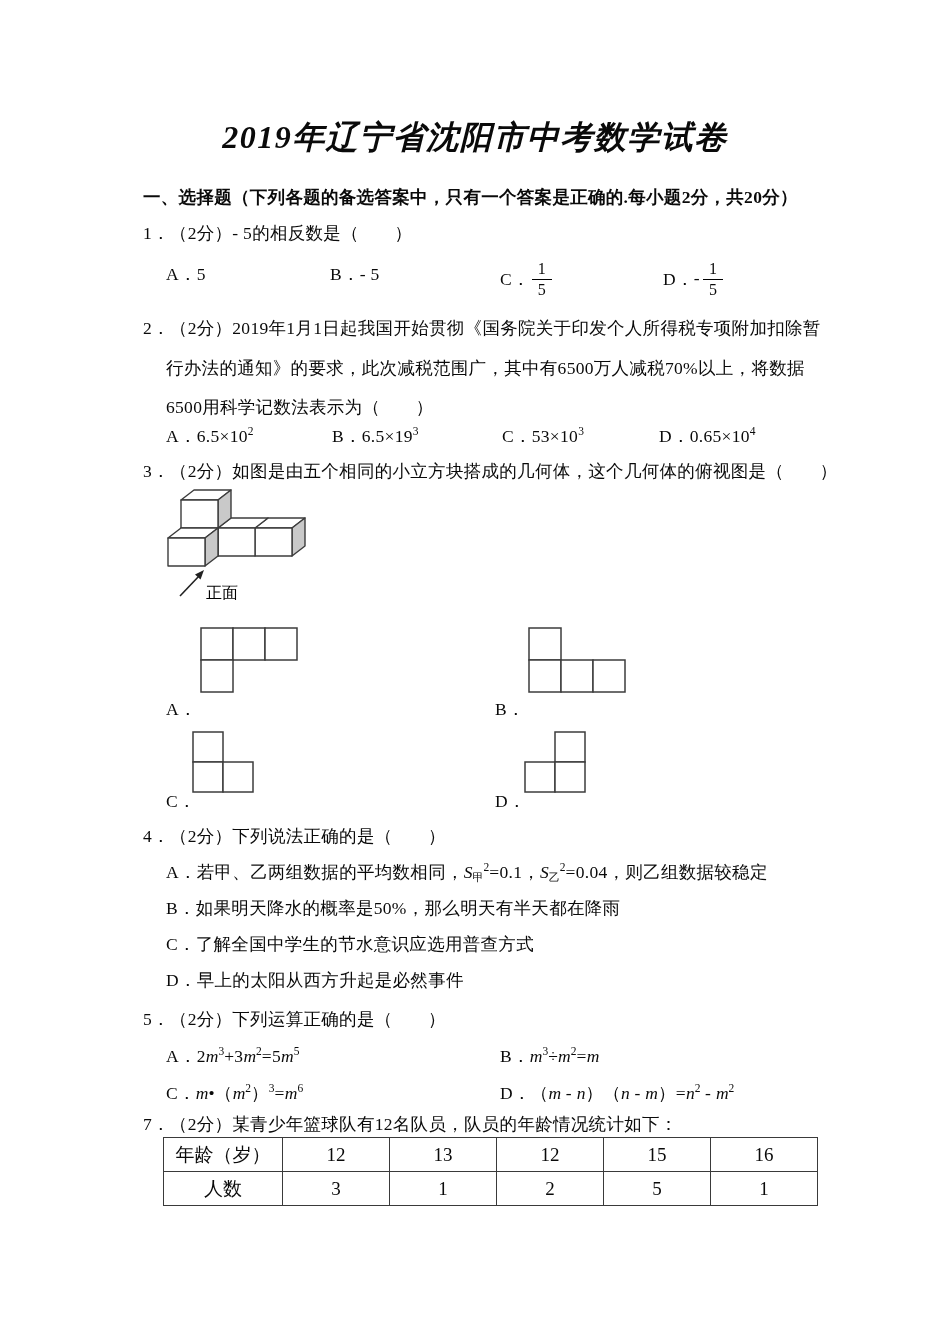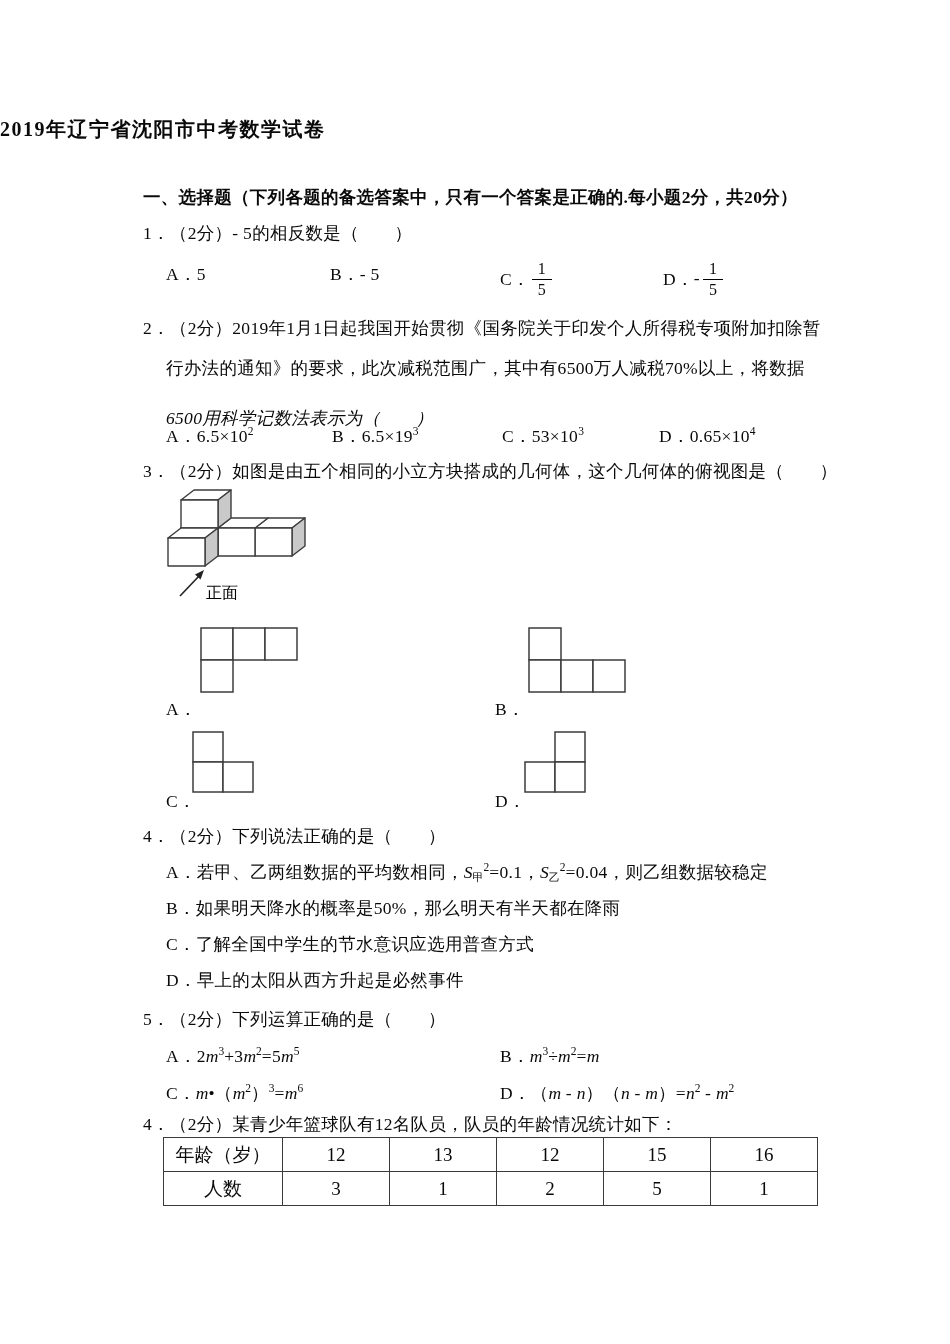--- a/index.html
+++ b/index.html
@@ -1,21 +1,21 @@
 <!DOCTYPE html>
 <html><head>
 <meta charset="utf-8">
 <style>
   html,body{margin:0;padding:0;background:#ffffff;}
   .page{position:relative;width:950px;height:1344px;background:#fff;overflow:hidden;
         font-family:"Liberation Serif","DejaVu Serif",serif;color:#0a0a0a;}
   .t{position:absolute;white-space:nowrap;font-size:17.5px;line-height:24px;letter-spacing:0.3px;}
   .bold{font-weight:700;}
-  .title{position:absolute;left:0;width:100%;text-align:left;top:116px;
-         font-size:20px;font-weight:700;letter-spacing:1.5px;}
+  .title{position:absolute;left:0;width:100%;text-align:center;top:116px;
+         font-size:32px;font-weight:700;letter-spacing:1.5px;font-style:italic;}
   sup{font-size:11.5px;line-height:0;position:relative;top:-7px;vertical-align:baseline;letter-spacing:0;}
   sub{font-size:11px;line-height:0;position:relative;top:3px;vertical-align:baseline;letter-spacing:0;}
   i.v{font-style:italic;letter-spacing:0;}
   .frac{display:inline-flex;flex-direction:column;align-items:center;vertical-align:middle;
         line-height:1.1;margin:0 2px;position:relative;top:-2px;}
   .frac .num{padding:0 6px 1px 6px;border-bottom:1.4px solid #000;font-size:16px;}
   .frac .den{padding:1px 6px 0 6px;font-size:16px;}
   .fneg{vertical-align:middle;position:relative;top:-3px;margin-right:1px;}
   table.qtable{position:absolute;border-collapse:collapse;table-layout:fixed;}
   table.qtable td{border:1.3px solid #3a3a3a;text-align:center;vertical-align:middle;
@@ -41,21 +41,21 @@
         <span class="num">1</span>
         <span class="den">5</span>
       </span></div>
   <div class="t" style="left:663px;top:262px;"><span>D．</span><span class="fneg">-</span><span class="frac">
         <span class="num">1</span>
         <span class="den">5</span>
       </span></div>
 
   <div class="t" style="left:143px;top:316px;">2．（2分）2019年1月1日起我国开始贯彻《国务院关于印发个人所得税专项附加扣除暂</div>
   <div class="t" style="left:166px;top:356px;">行办法的通知》的要求，此次减税范围广，其中有6500万人减税70%以上，将数据</div>
-  <div class="t" style="left:166px;top:406px;font-style:italic;">6500用科学记数法表示为（　　）</div>
+  <div class="t" style="left:166px;top:395px;">6500用科学记数法表示为（　　）</div>
   <div class="t" style="left:166px;top:424px;"><span>A．6.5×10</span><sup>2</sup></div>
   <div class="t" style="left:332px;top:424px;"><span>B．6.5×19</span><sup>3</sup></div>
   <div class="t" style="left:502px;top:424px;"><span>C．53×10</span><sup>3</sup></div>
   <div class="t" style="left:659px;top:424px;"><span>D．0.65×10</span><sup>4</sup></div>
 
   <div class="t" style="left:143px;top:459px;">3．（2分）如图是由五个相同的小立方块搭成的几何体，这个几何体的俯视图是（　　）</div>
 
   <svg style="position:absolute;left:160px;top:484px;" width="155" height="124" viewBox="0 0 155 124">
 
     <polygon class="face-w" points="95,44 132,44 145,34 108,34"></polygon>
@@ -115,21 +115,21 @@
   <div class="t" style="left:166px;top:896px;">B．如果明天降水的概率是50%，那么明天有半天都在降雨</div>
   <div class="t" style="left:166px;top:968px;">D．早上的太阳从西方升起是必然事件</div>
   <div class="t" style="left:166px;top:932px;">C．了解全国中学生的节水意识应选用普查方式</div>
 
   <div class="t" style="left:143px;top:1007px;">5．（2分）下列运算正确的是（　　）</div>
   <div class="t" style="left:166px;top:1044px;"><span>A．2</span><i class="v">m</i><sup>3</sup><span>+3</span><i class="v">m</i><sup>2</sup><span>=5</span><i class="v">m</i><sup>5</sup></div>
   <div class="t" style="left:500px;top:1044px;"><span>B．</span><i class="v">m</i><sup>3</sup><span>÷</span><i class="v">m</i><sup>2</sup><span>=</span><i class="v">m</i></div>
   <div class="t" style="left:166px;top:1081px;"><span>C．</span><i class="v">m</i><span>•（</span><i class="v">m</i><sup>2</sup><span>）</span><sup>3</sup><span>=</span><i class="v">m</i><sup>6</sup></div>
   <div class="t" style="left:500px;top:1081px;"><span>D．（</span><i class="v">m</i><span> - </span><i class="v">n</i><span>）（</span><i class="v">n</i><span> - </span><i class="v">m</i><span>）=</span><i class="v">n</i><sup>2</sup><span> - </span><i class="v">m</i><sup>2</sup></div>
 
-  <div class="t" style="left:143px;top:1112px;">4．（2分）某青少年篮球队有12名队员，队员的年龄情况统计如下：</div>
+  <div class="t" style="left:143px;top:1112px;">7．（2分）某青少年篮球队有12名队员，队员的年龄情况统计如下：</div>
   <table class="qtable" style="left:163px;top:1137px;">
     <tbody>
         <tr>
       <td style="width:118px">年龄（岁）</td>
       <td style="width:106px">12</td>
       <td style="width:106px">13</td>
       <td style="width:106px">12</td>
       <td style="width:106px">15</td>
       <td style="width:106px">16</td>
     </tr>

